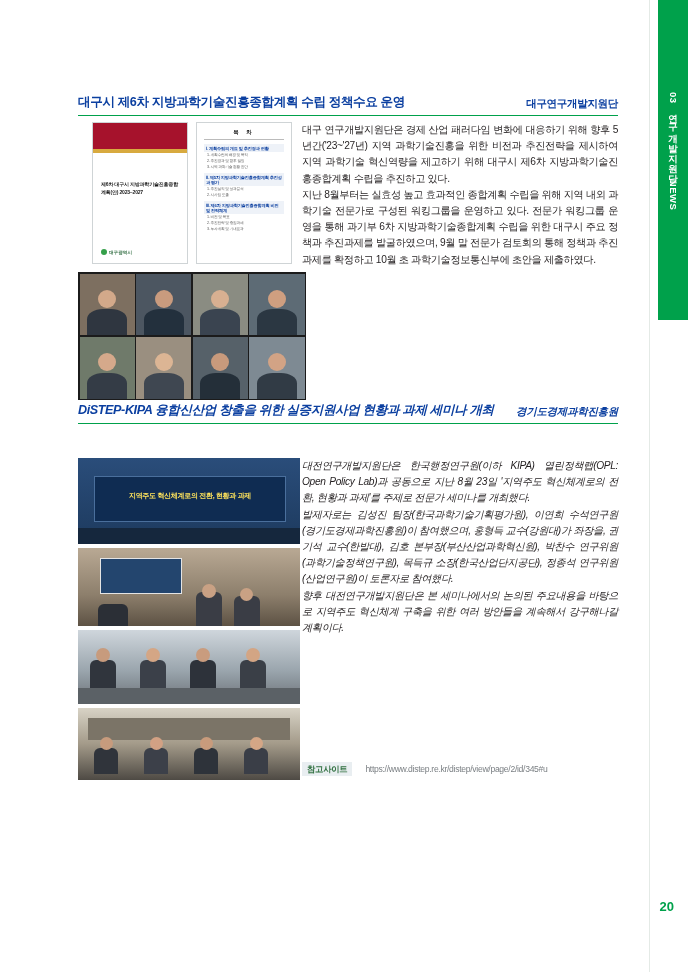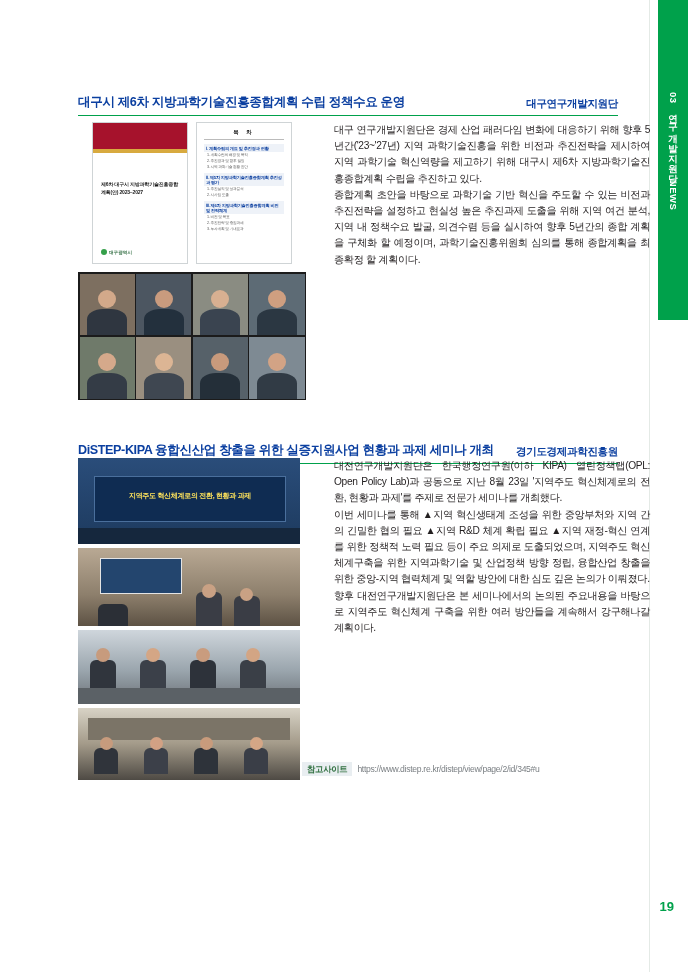--- a/index.html
+++ b/index.html
@@ -89,21 +89,20 @@
   }
 
   
   .body-col {
     position: absolute;
     color: #231f20;
     font-size: 10.2px;
     line-height: 16.2px;
     letter-spacing: -0.35px;
     text-align: justify;
-    margin-left: 32px;
   }
   .body-col p {
     margin: 0 0 0 0;
     text-indent: 0;
   }
   .body-col p + p {
     margin-top: 0px;
   }
 
   
@@ -317,32 +316,33 @@
     display: inline-block;
     background: #e9eef1;
     color: #2f6f3f;
     padding: 1.5px 5px;
     font-size: 8.4px;
     font-weight: bold;
     margin-right: 5px;
   }
   .ref-url {
     color: #7a7f83;
+    margin-left: 8px;
   }
 </style>
 </head>
 <body>
 
 <div class="page">
 
   <div class="side-tab">
     <div class="side-tab-green"></div>
     <div class="side-tab-label">03 연구개발지원단 NEWS</div>
   </div>
-  <div class="page-number">19</div>
+  <div class="page-number">20</div>
 
   <div class="sec-head" style="top:92px;">
     <span class="sec-title">대구시 제6차 지방과학기술진흥종합계획 수립 정책수요 운영</span>
     <span class="sec-org">대구연구개발지원단</span>
   </div>
 
   <div class="doc-pair">
     <div class="doc-cover">
       <div class="band"></div>
       <div class="band2"></div>
@@ -399,24 +399,24 @@
       <div class="body-sh" style="width:40px;height:26px;bottom:0;background:#242f39;"></div>
     </div>
     <div class="vc-cell" style="background:#7e8a93;">
       <div class="head" style="width:18px;height:18px;top:16px;background:#d2a385;"></div>
       <div class="body-sh" style="width:40px;height:26px;bottom:0;background:#313b45;"></div>
     </div>
   </div>
 
   <div class="body-col" style="left:302px; top:122px; width:316px;">
     <p>대구 연구개발지원단은 경제 산업 패러다임 변화에 대응하기 위해 향후 5년간('23~'27년) 지역 과학기술진흥을 위한 비전과 추진전략을 제시하여 지역 과학기술 혁신역량을 제고하기 위해 대구시 제6차 지방과학기술진흥종합계획 수립을 추진하고 있다.</p>
-    <p>종합계획 초안을 바탕으로 과학기술 기반 혁신을 주도할 수 있는 비전과 추진전략을 설정하고 현실성 높은 추진과제 도출을 위해 지역 여건 분석, 지역 내 정책수요 발굴, 의견수렴 등을 실시하여 향후 5년간의 종합 계획을 구체화 할 예정이며, 과학기술진흥위원회 심의를 통해 종합계획을 최종확정 할 계획이다.</p>
-  </div>
-
-  <div class="sec-head" style="top:440px;">
+    <p>지난 8월부터는 실효성 높고 효과적인 종합계획 수립을 위해 지역 내외 과학기술 전문가로 구성된 워킹그룹을 운영하고 있다. 전문가 워킹그룹 운영을 통해 과기부 6차 지방과학기술종합계획 수립을 위한 대구시 주요 정책과 추진과제를 발굴하였으며, 9월 말 전문가 검토회의 통해 정책과 추진과제를 확정하고 10월 초 과학기술정보통신부에 초안을 제출하였다.</p>
+  </div>
+
+  <div class="sec-head" style="top:400px;font-style:italic;">
     <span class="sec-title">DiSTEP-KIPA 융합신산업 창출을 위한 실증지원사업 현황과 과제 세미나 개최</span>
     <span class="sec-org">경기도경제과학진흥원</span>
   </div>
 
   <div class="sem-banner">
     <div class="screen">
       <div class="screen-text">지역주도 혁신체계로의 전환, 현황과 과제</div>
     </div>
     <div class="table"></div>
   </div>
@@ -447,23 +447,23 @@
     <div style="position:absolute; left:16px; bottom:6px; width:24px; height:26px; background:#30343b; border-radius:6px 6px 0 0;"></div>
     <div style="position:absolute; left:22px; bottom:30px; width:13px; height:13px; border-radius:50%; background:#c79b7d;"></div>
     <div style="position:absolute; left:66px; bottom:6px; width:24px; height:26px; background:#3c4049; border-radius:6px 6px 0 0;"></div>
     <div style="position:absolute; left:72px; bottom:30px; width:13px; height:13px; border-radius:50%; background:#d2a184;"></div>
     <div style="position:absolute; left:116px; bottom:6px; width:24px; height:26px; background:#2e333a; border-radius:6px 6px 0 0;"></div>
     <div style="position:absolute; left:122px; bottom:30px; width:13px; height:13px; border-radius:50%; background:#c89b7c;"></div>
     <div style="position:absolute; left:166px; bottom:6px; width:24px; height:26px; background:#3a3e47; border-radius:6px 6px 0 0;"></div>
     <div style="position:absolute; left:172px; bottom:30px; width:13px; height:13px; border-radius:50%; background:#d4a686;"></div>
   </div>
 
-  <div class="body-col" style="left:302px; top:458px; width:316px;">
+  <div class="body-col" style="left:302px; top:458px; width:316px;font-style:italic;">
     <p>대전연구개발지원단은 한국행정연구원(이하 KIPA) 열린정책랩(OPL: Open Policy Lab)과 공동으로 지난 8월 23일 '지역주도 혁신체계로의 전환, 현황과 과제'를 주제로 전문가 세미나를 개최했다.</p>
-    <p>이번 세미나를 통해 ▲지역 혁신생태계 조성을 위한 중앙부처와 지역 간의 긴밀한 협의 필요 ▲지역 R&amp;D 체계 확립 필요 ▲지역 재정-혁신 연계를 위한 정책적 노력 필요 등이 주요 의제로 도출되었으며, 지역주도 혁신체계구축을 위한 지역과학기술 및 산업정책 방향 정립, 융합산업 창출을 위한 중앙-지역 협력체계 및 역할 방안에 대한 심도 깊은 논의가 이뤄졌다.</p>
+    <p>발제자로는 김성진 팀장(한국과학기술기획평가원), 이연희 수석연구원(경기도경제과학진흥원)이 참여했으며, 홍형득 교수(강원대)가 좌장을, 권기석 교수(한발대), 김호 본부장(부산산업과학혁신원), 박찬수 연구위원(과학기술정책연구원), 목득규 소장(한국산업단지공단), 정종석 연구위원(산업연구원)이 토론자로 참여했다.</p>
     <p>향후 대전연구개발지원단은 본 세미나에서의 논의된 주요내용을 바탕으로 지역주도 혁신체계 구축을 위한 여러 방안들을 계속해서 강구해나갈 계획이다.</p>
   </div>
 
   <div class="ref-row" style="top:762px;">
     <span class="ref-tag">참고사이트</span><span class="ref-url">https://www.distep.re.kr/distep/view/page/2/id/345#u</span>
   </div>
 
 </div>
 
 </body></html>

